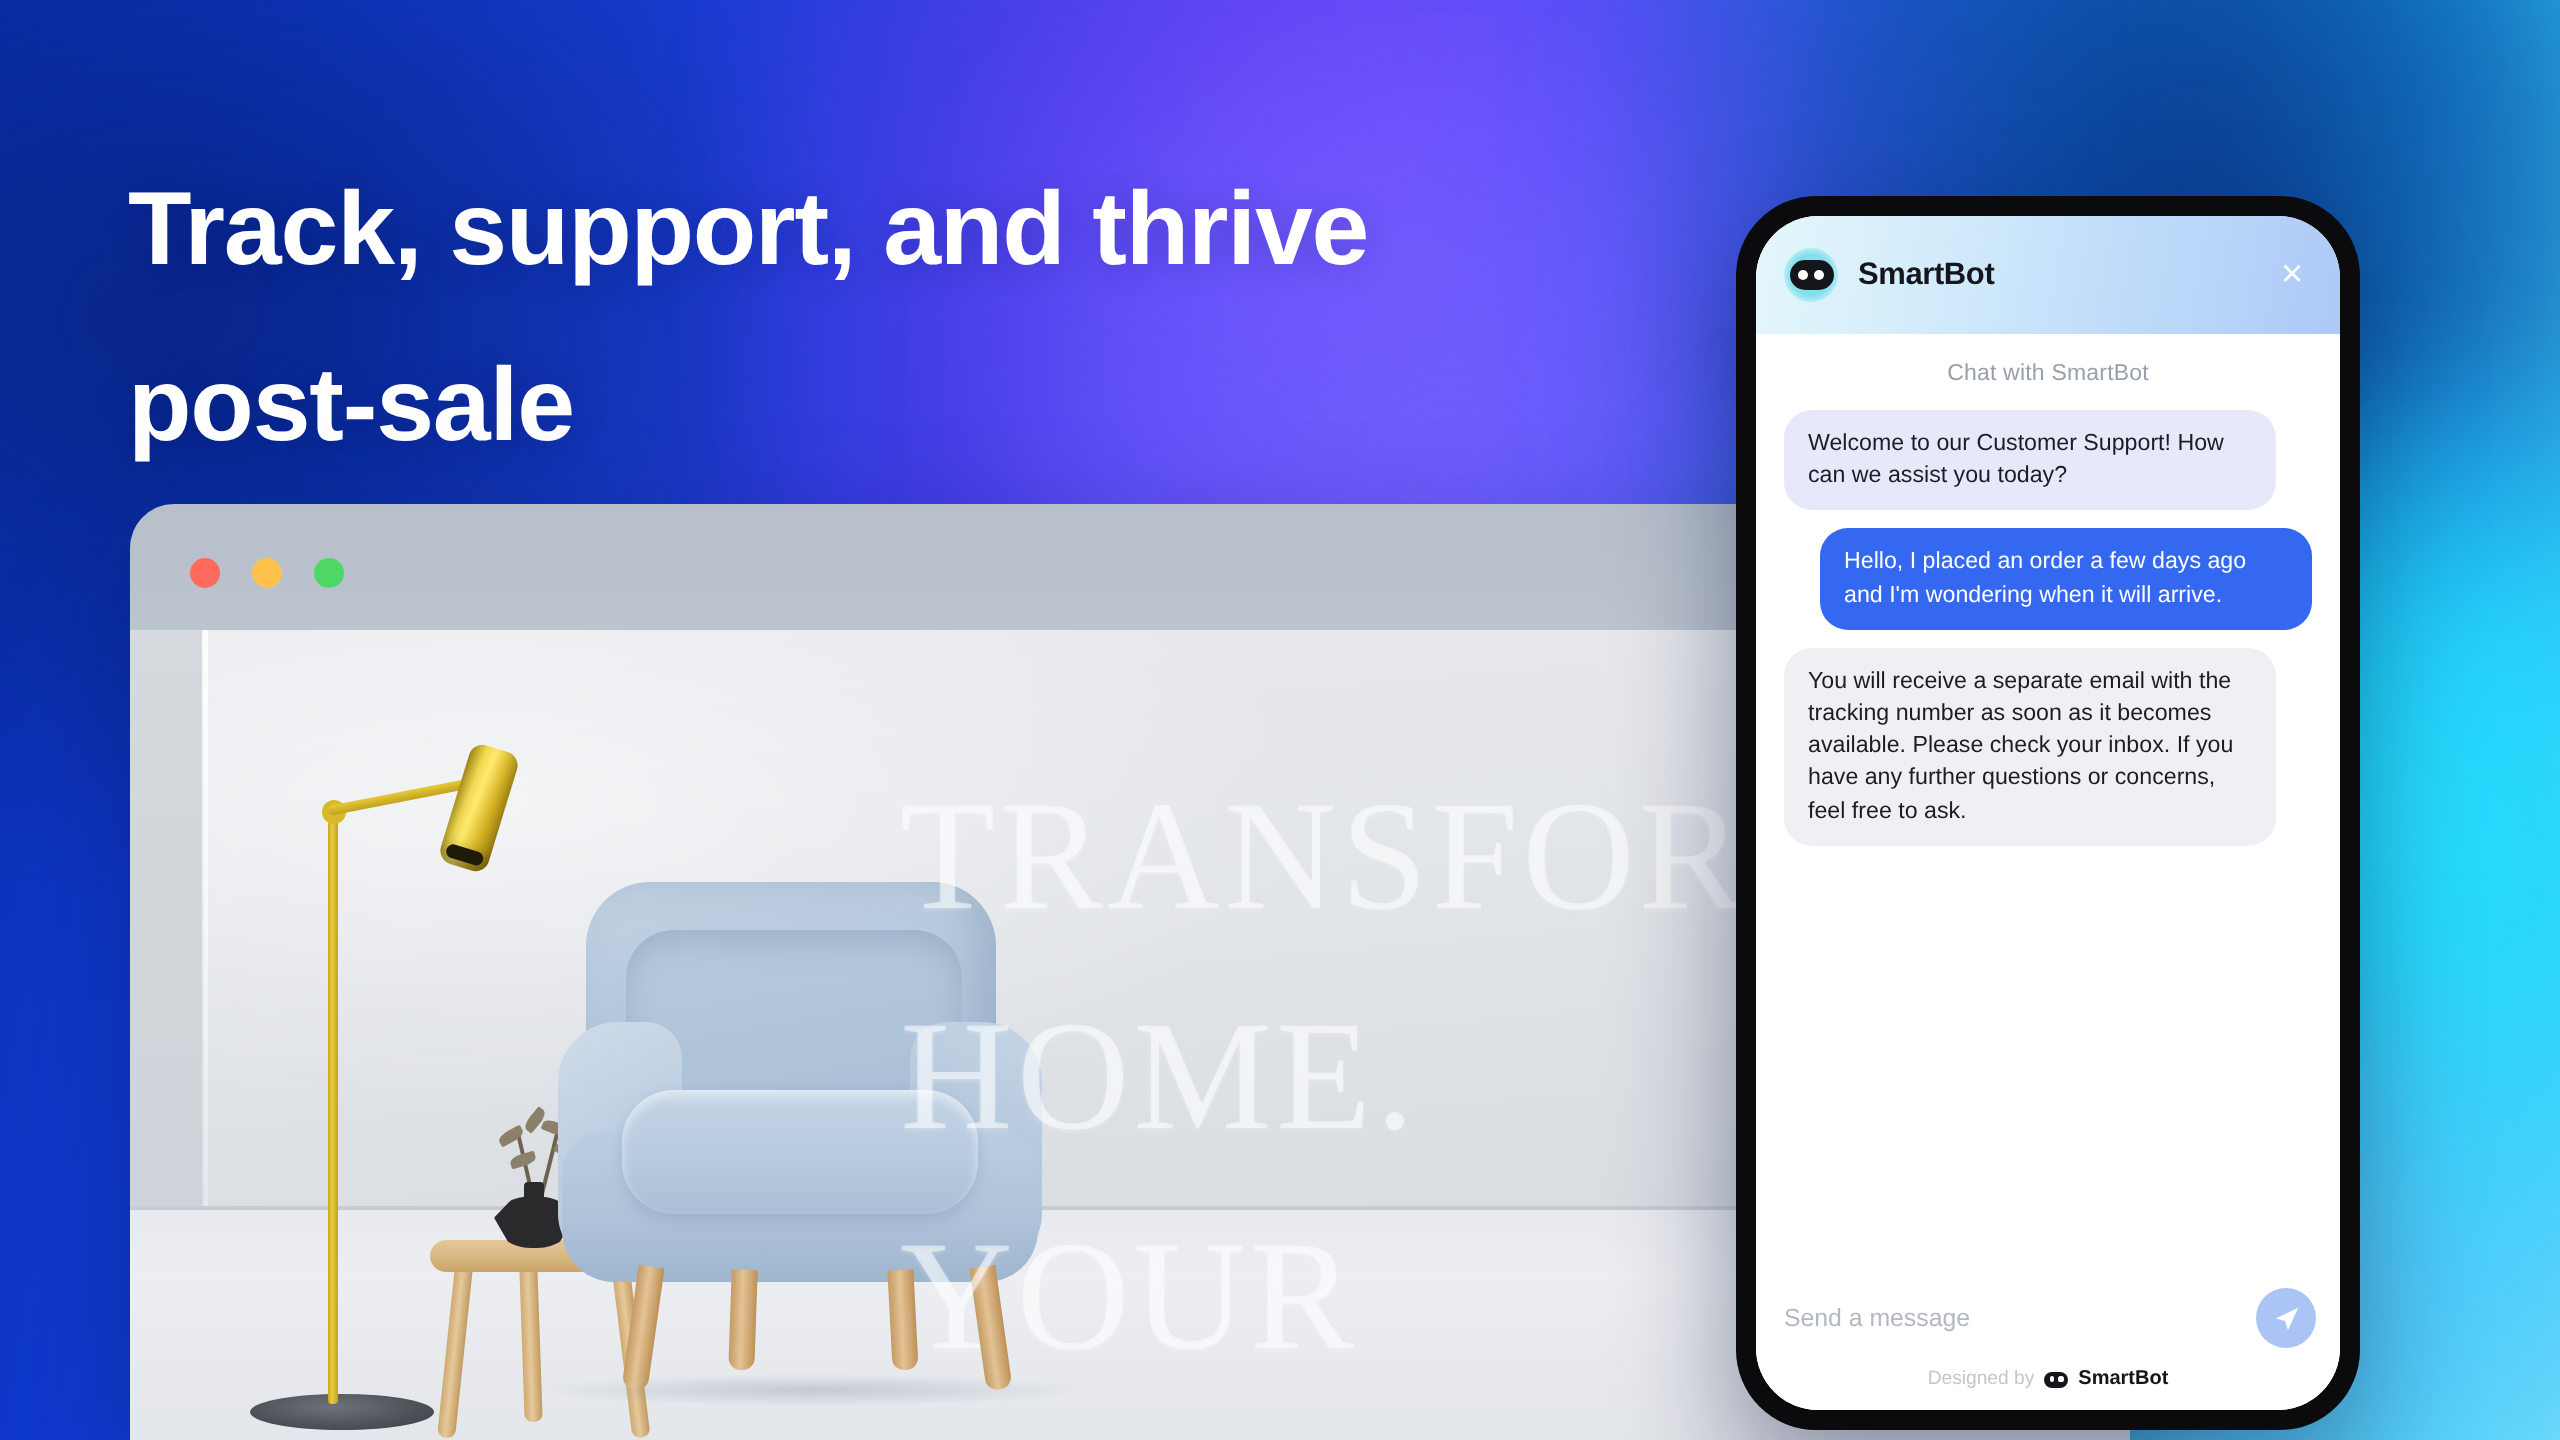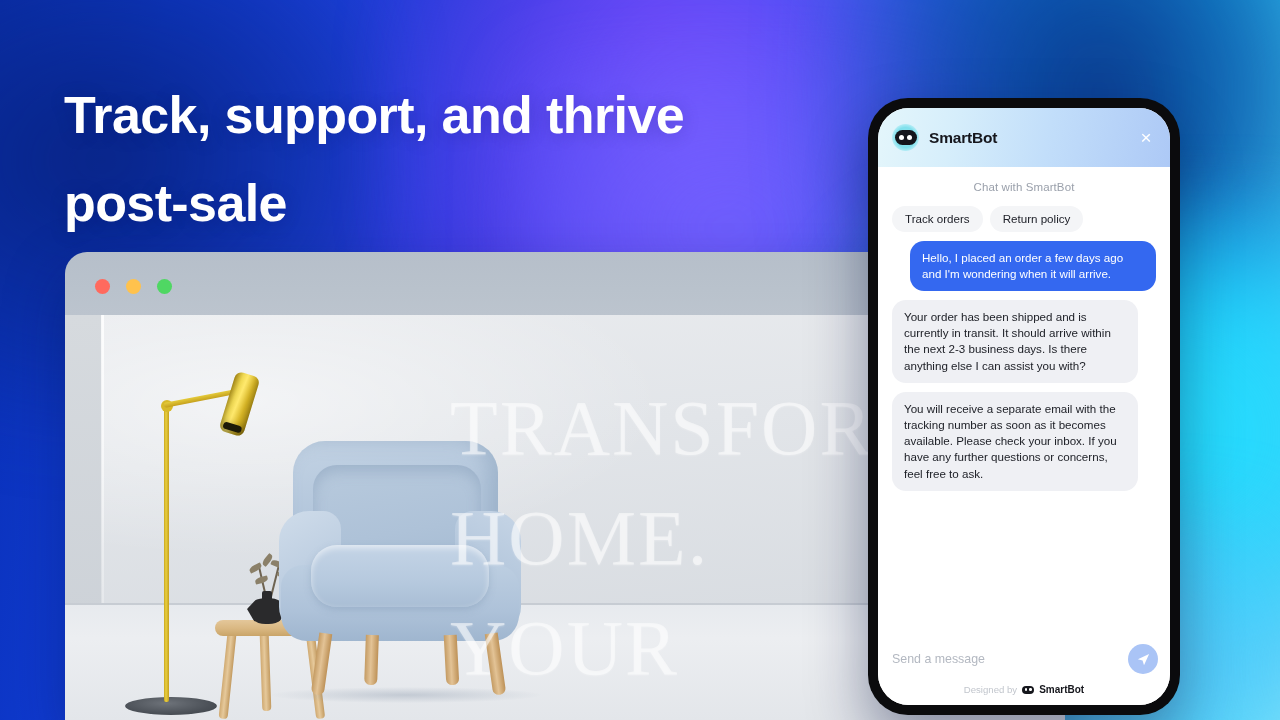--- a/index.html
+++ b/index.html
@@ -560,28 +560,24 @@
             <span class="bot-eye"></span>
           </div>
         </div>
         <div class="chat-title">SmartBot</div>
         <div class="close-btn">×</div>
       </div>
 
       <div class="chat-body">
         <div class="chat-subtitle">Chat with SmartBot</div>
 
-
-        <div class="chips">
-          <div class="chip">Track orders</div>
-          <div class="chip">Return policy</div>
-        </div>
+        <div class="bubble bot-first">Welcome to our Customer Support! How can we assist you today?</div>
+
 
         <div class="bubble user">Hello, I placed an order a few days ago and I'm wondering when it will arrive.</div>
-        <div class="bubble bot">Your order has been shipped and is currently in transit. It should arrive within the next 2-3 business days. Is there anything else I can assist you with?</div>
         <div class="bubble bot">You will receive a separate email with the tracking number as soon as it becomes available. Please check your inbox. If you have any further questions or concerns, feel free to ask.</div>
       </div>
 
       <div class="chat-input-row">
         <input class="msg-input" type="text" placeholder="Send a message" style="">
         <div class="send-btn">
           <svg width="15" height="15" viewBox="0 0 24 24">
             <path d="M3 11.5 21 3l-8.2 18-2.3-7.4L3 11.5z" fill="#ffffff"></path>
           </svg>
         </div>

